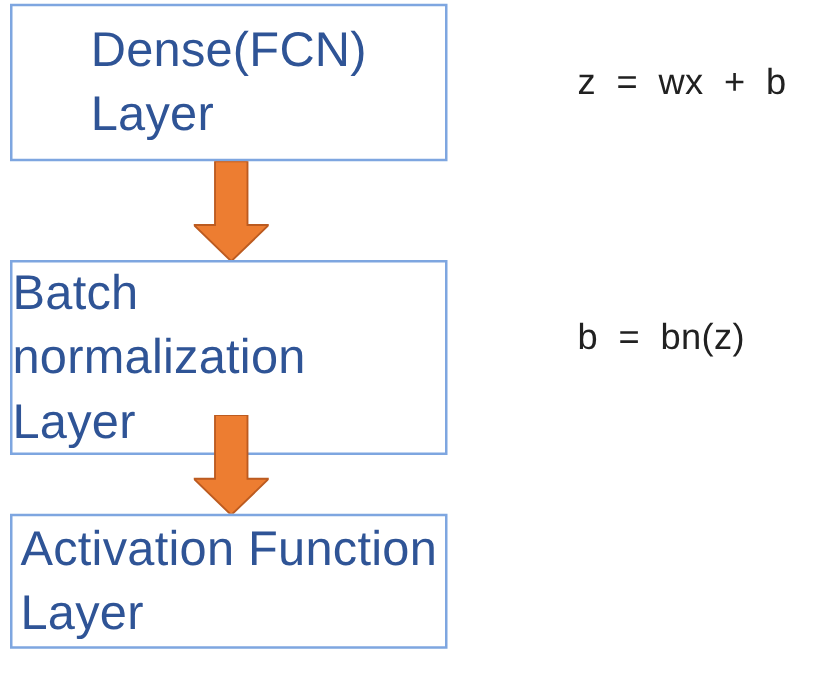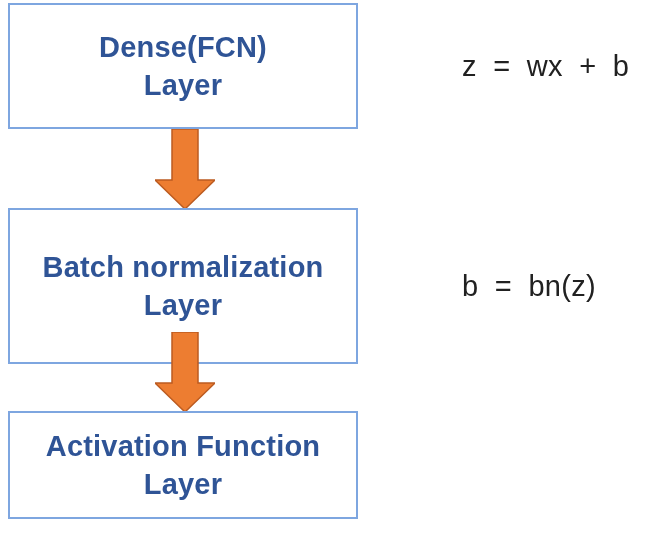--- a/index.html
+++ b/index.html
@@ -24,24 +24,23 @@
     background: #ffffff;
     display: flex;
     align-items: center;
     justify-content: center;
   }
   .node-1 { top: 3px;   height: 126px; }
   .node-2 { top: 208px; height: 156px; }
   .node-3 { top: 411px; height: 108px; }
   .node-label {
     color: var(--box-text, #2F5496);
-    font-size: 29px;
-    font-weight: 700;
+    font-size: 39px;
+    font-weight: 400;
     line-height: 1.32;
-    text-align: center;
     white-space: pre-line;
     letter-spacing: 0.2px;
   }
   .arrow {
     position: absolute;
     left: 155px;
     width: 60px;
     display: block;
   }
   .arrow-1 { top: 129px; height: 80px; }
@@ -53,21 +52,21 @@
     stroke-linejoin: miter;
   }
   .equation {
     position: absolute;
     left: 421px;
     display: flex;
     align-items: center;
     margin-left: 41px;
   }
   .equation-1 { top: 3px;   height: 126px; }
-  .equation-2 { top: 224px; height: 124px; }
+  .equation-2 { top: 208px; height: 124px; }
   .equation-3 { top: 411px; height: 124px; }
   .equation span {
     color: var(--equation-text, #212121);
     font-size: 29px;
     font-weight: 400;
     word-spacing: 8px;
     letter-spacing: 0.3px;
     white-space: nowrap;
   }
 </style>

